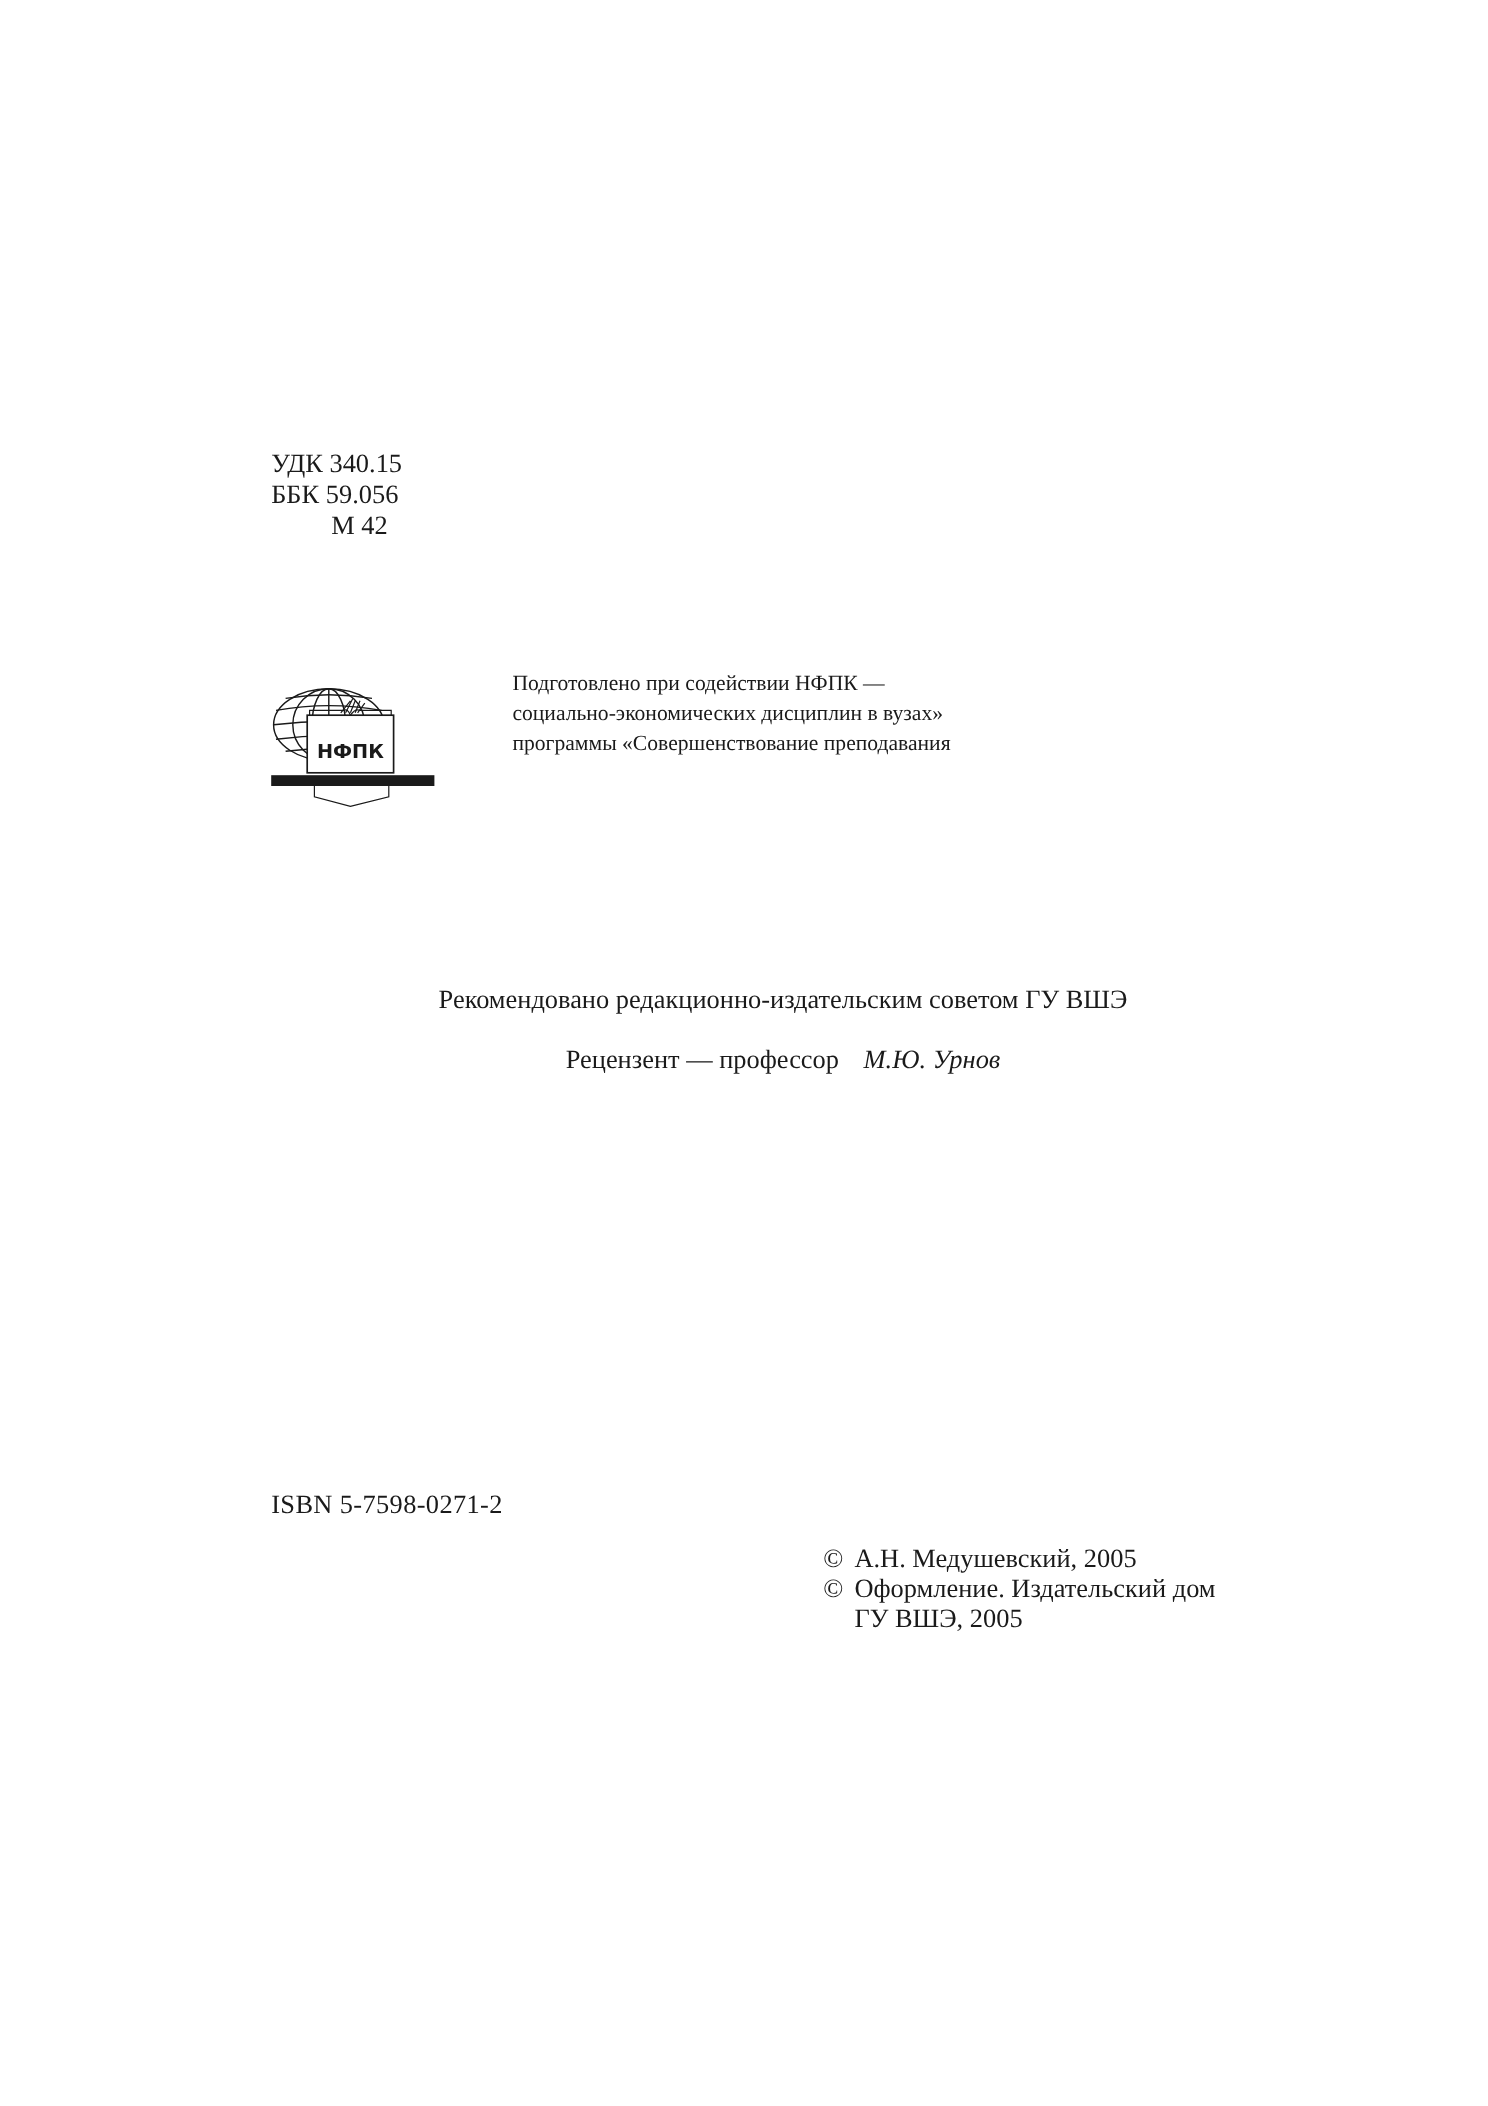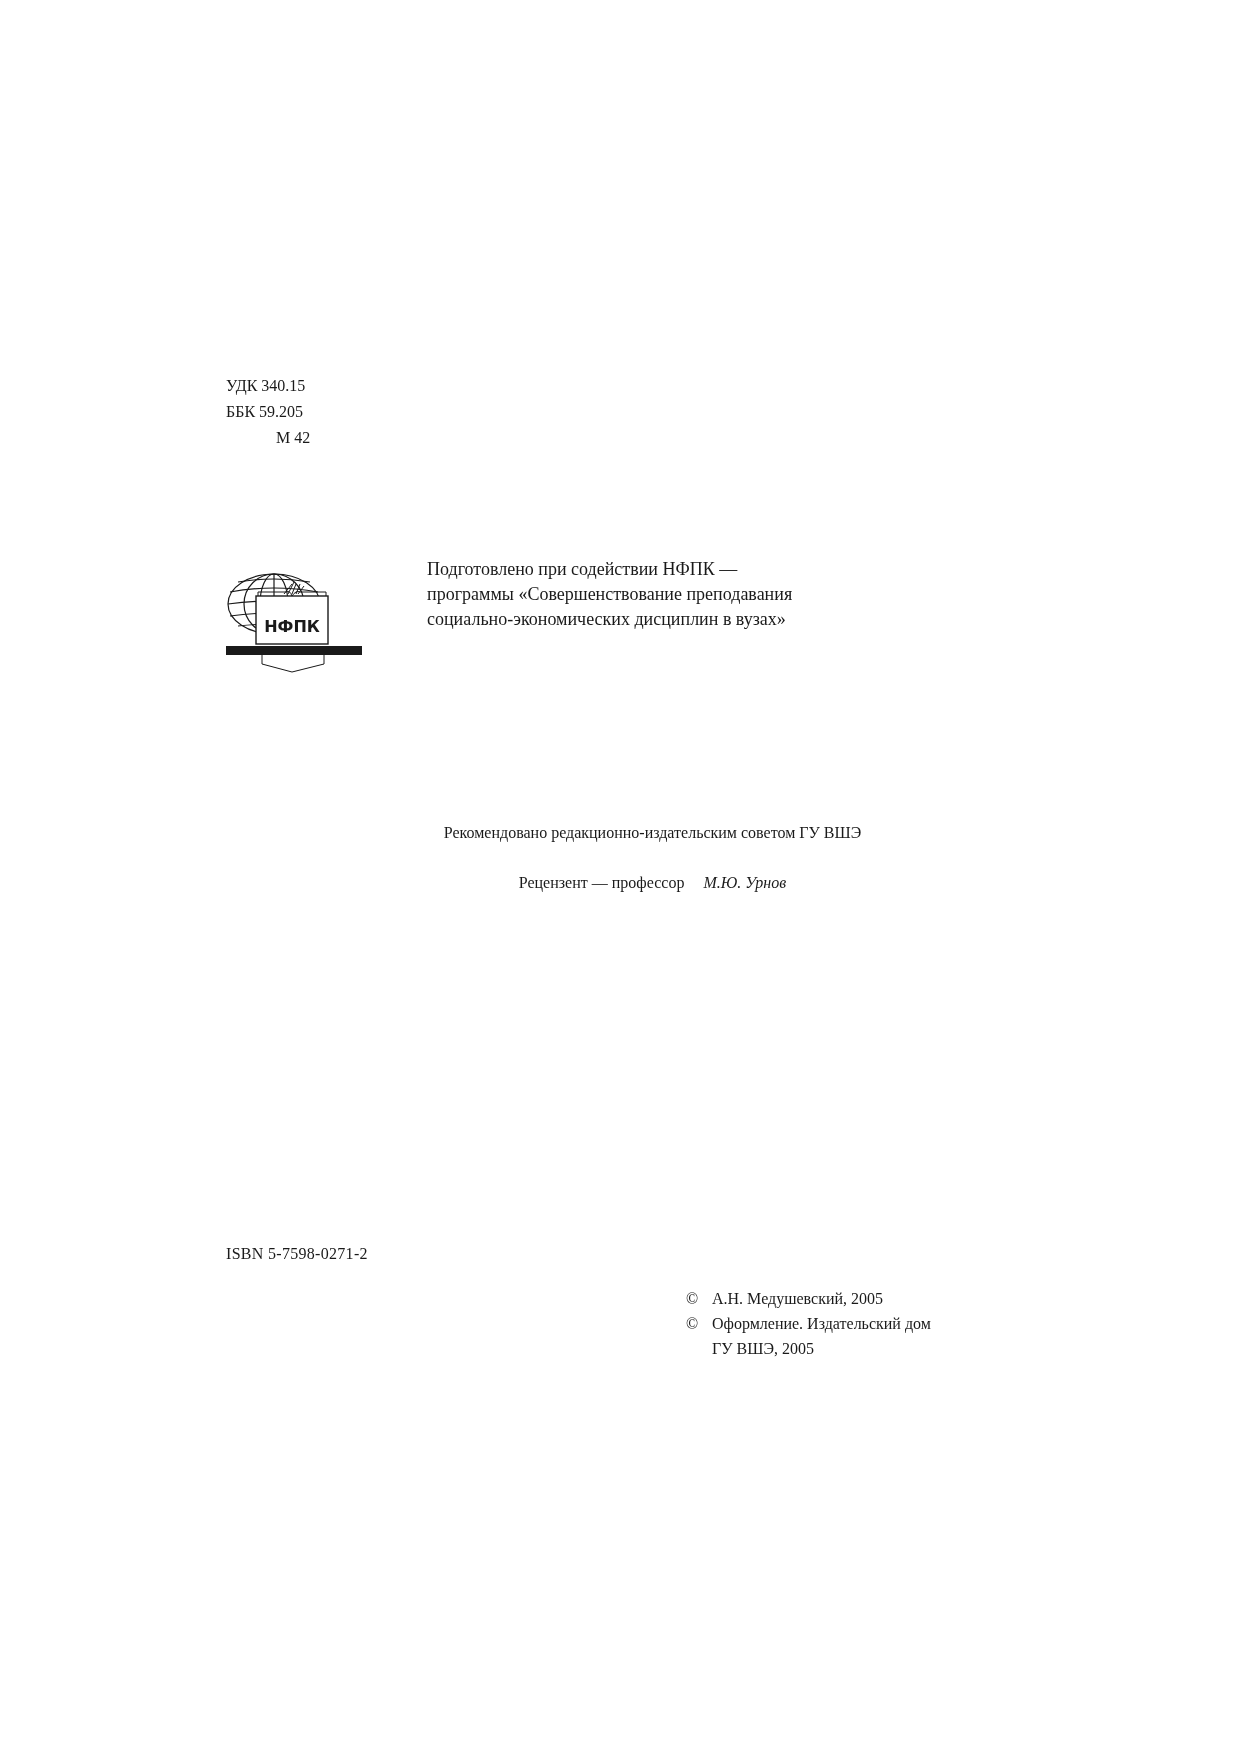--- a/index.html
+++ b/index.html
@@ -1,19 +1,19 @@
 <!DOCTYPE html>
 <html><head>
   <meta charset="utf-8">
   <style>
     html, body { margin: 0; padding: 0; background: #ffffff; }
     body { width: 1240px; height: 1755px; position: relative; overflow: hidden;
            font-family: "Liberation Serif", "DejaVu Serif", serif; color: #1a1a1a; }
     .abs { position: absolute; }
-    .txt { font-size: 16px; line-height: 26px; white-space: nowrap; }
+    .txt { font-size: 22px; line-height: 26px; white-space: nowrap; }
 
     #udk { left: 226px; top: 373px; }
     #udk .row { display: block; }
     #udk .indent { padding-left: 50px; }
 
     #logo { left: 224px; top: 570px; width: 140px; height: 105px; }
 
     #nfpk-text { left: 427px; top: 557px; font-size: 18px; line-height: 25px; }
     #nfpk-text .line { display: block; }
 
@@ -26,21 +26,21 @@
     #copyright { left: 686px; top: 1286px; line-height: 25px; }
     #copyright .line { display: block; }
     #copyright .sym { display: inline-block; width: 26px; }
     #copyright .indent { padding-left: 26px; }
   </style>
 </head>
 <body>
 
 <div id="udk" class="abs txt">
   <span class="row">УДК 340.15</span>
-  <span class="row">ББК 59.205</span>
+  <span class="row">ББК 59.056</span>
   <span class="row indent">М 42</span>
 </div>
 
 <div id="logo" class="abs">
   <svg width="140" height="105" viewBox="0 0 140 105">
 
     <g fill="none" stroke="#1a1a1a" stroke-width="1.2">
       <ellipse cx="50" cy="34" rx="46" ry="30"></ellipse>
       <ellipse cx="50" cy="34" rx="30" ry="30"></ellipse>
       <ellipse cx="50" cy="34" rx="14" ry="30"></ellipse>
@@ -61,22 +61,22 @@
     <text x="68" y="62" text-anchor="middle" font-family="DejaVu Sans, sans-serif" font-weight="bold" font-size="16" fill="#1a1a1a">НФПК</text>
 
     <rect x="2" y="76" width="136" height="9" fill="#1a1a1a"></rect>
 
     <path d="M38 85 L38 94 L68 102 L100 94 L100 85" fill="none" stroke="#1a1a1a" stroke-width="1"></path>
   </svg>
 </div>
 
 <div id="nfpk-text" class="abs txt">
   <span class="line">Подготовлено при содействии НФПК —</span>
+  <span class="line">социально-экономических дисциплин в вузах»</span>
   <span class="line">программы «Совершенствование преподавания</span>
-  <span class="line">социально-экономических дисциплин в вузах»</span>
 </div>
 
 <div id="recommended" class="abs txt">Рекомендовано редакционно-издательским советом ГУ ВШЭ</div>
 
 <div id="reviewer" class="abs txt">
   <span>Рецензент — профессор </span><i>М.Ю. Урнов</i>
 </div>
 
 <div id="isbn" class="abs txt">ISBN 5-7598-0271-2</div>
 

